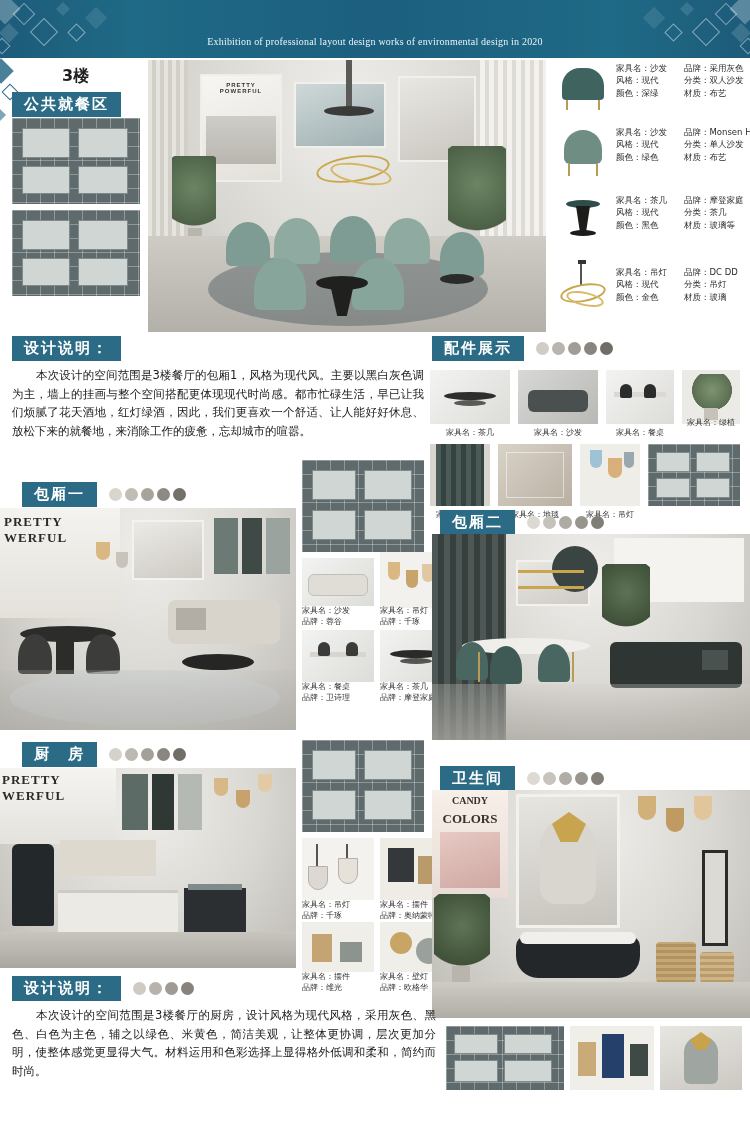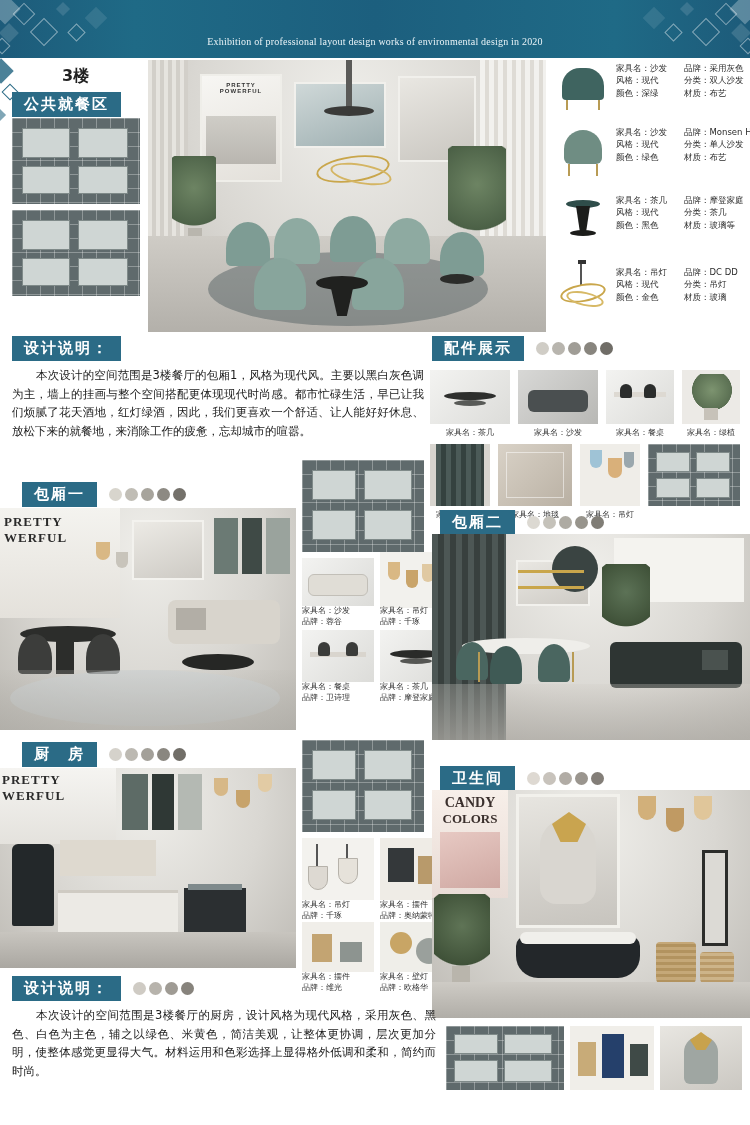--- a/index.html
+++ b/index.html
@@ -285,21 +285,21 @@
     <div style="position:absolute;left:38px;top:14px;width:12px;height:14px;border-radius:6px 6px 2px 2px;background:#2b2d2c;"></div>
   </div>
   <div class="img" style="left:682px; top:370px; width:58px; height:54px; background:#eceae6;">
     <div style="position:absolute;left:10px;top:4px;width:40px;height:36px;background:radial-gradient(circle at 50% 45%,#7d9470 0,#5a6f52 70%,transparent 72%);"></div>
     <div style="position:absolute;left:22px;top:38px;width:14px;height:12px;background:#c7c2b9;"></div>
   </div>
 
   <div class="cap" style="left:430px; top:428px; width:80px;">家具名：茶几</div>
   <div class="cap" style="left:518px; top:428px; width:80px;">家具名：沙发</div>
   <div class="cap" style="left:606px; top:428px; width:68px;">家具名：餐桌</div>
-  <div class="cap" style="left:682px; top:428px; width:58px;">家具名：绿植</div>
+  <div class="cap" style="left:682px; top:418px; width:58px;">家具名：绿植</div>
 
   <div class="img" style="left:430px; top:444px; width:60px; height:62px; background:#d8d5cf;">
     <div style="position:absolute;left:6px;top:0;width:48px;height:62px;background:repeating-linear-gradient(90deg,#4c5b58 0 5px,#39part 0);"></div>
     <div style="position:absolute;left:6px;top:0;width:48px;height:62px;background:repeating-linear-gradient(90deg,#4c5b58 0 5px,#35423f 5px 10px);"></div>
   </div>
   <div class="img" style="left:498px; top:444px; width:74px; height:62px; background:linear-gradient(135deg,#d9d2c7,#b9b0a3);">
     <div style="position:absolute;inset:8px;border:1px solid rgba(255,255,255,.5);"></div>
   </div>
   <div class="img" style="left:580px; top:444px; width:60px; height:62px; background:#efede8;">
     <div style="position:absolute;left:10px;top:6px;width:12px;height:18px;border-radius:0 0 8px 8px;background:#9fc3d6;"></div>
@@ -518,21 +518,21 @@
         <i class="dot" style="background:#c8c3bc"></i>
         <i class="dot" style="background:#b1aca5"></i>
         <i class="dot" style="background:#9a958e"></i>
         <i class="dot" style="background:#837e78"></i>
     </span>
   </div>
 
   <div class="img ph-render" style="left:432px; top:790px; width:318px; height:228px;">
 
     <div style="position:absolute;left:0;top:0;width:76px;height:108px;background:linear-gradient(180deg,#f7efe9,#e9dcd6);"></div>
-    <div style="position:absolute;left:4px;top:6px;width:68px;text-align:center;font-family:'Liberation Serif',serif;font-size:14px;font-weight:bold;color:#3a2f2c;line-height:1.05;">CANDY</div>
+    <div style="position:absolute;left:4px;top:6px;width:68px;text-align:center;font-family:'Liberation Serif',serif;font-size:10px;font-weight:bold;color:#3a2f2c;line-height:1.05;">CANDY</div>
     <div style="position:absolute;left:4px;top:22px;width:68px;text-align:center;font-family:'Liberation Serif',serif;font-size:13px;font-weight:bold;color:#3a2f2c;line-height:1.05;">COLORS</div>
     <div style="position:absolute;left:8px;top:42px;width:60px;height:56px;background:linear-gradient(160deg,#e7c9c3,#cfa8a2);"></div>
 
     <div style="position:absolute;left:84px;top:4px;width:104px;height:134px;background:linear-gradient(170deg,#e7e5e0,#c7c4be);border:3px solid #f2f1ec;"></div>
     <div style="position:absolute;left:108px;top:28px;width:56px;height:86px;border-radius:28px 28px 16px 16px;background:#d9d6d0;"></div>
     <div style="position:absolute;left:120px;top:22px;width:34px;height:30px;background:#c9a44f;clip-path:polygon(50% 0,100% 40%,75% 100%,25% 100%,0 40%);"></div>
 
     <div style="position:absolute;left:206px;top:6px;width:18px;height:24px;border-radius:0 0 9px 9px;background:#d2b07a;"></div>
     <div style="position:absolute;left:234px;top:18px;width:18px;height:24px;border-radius:0 0 9px 9px;background:#c09a63;"></div>
     <div style="position:absolute;left:262px;top:6px;width:18px;height:24px;border-radius:0 0 9px 9px;background:#e0c69a;"></div>

